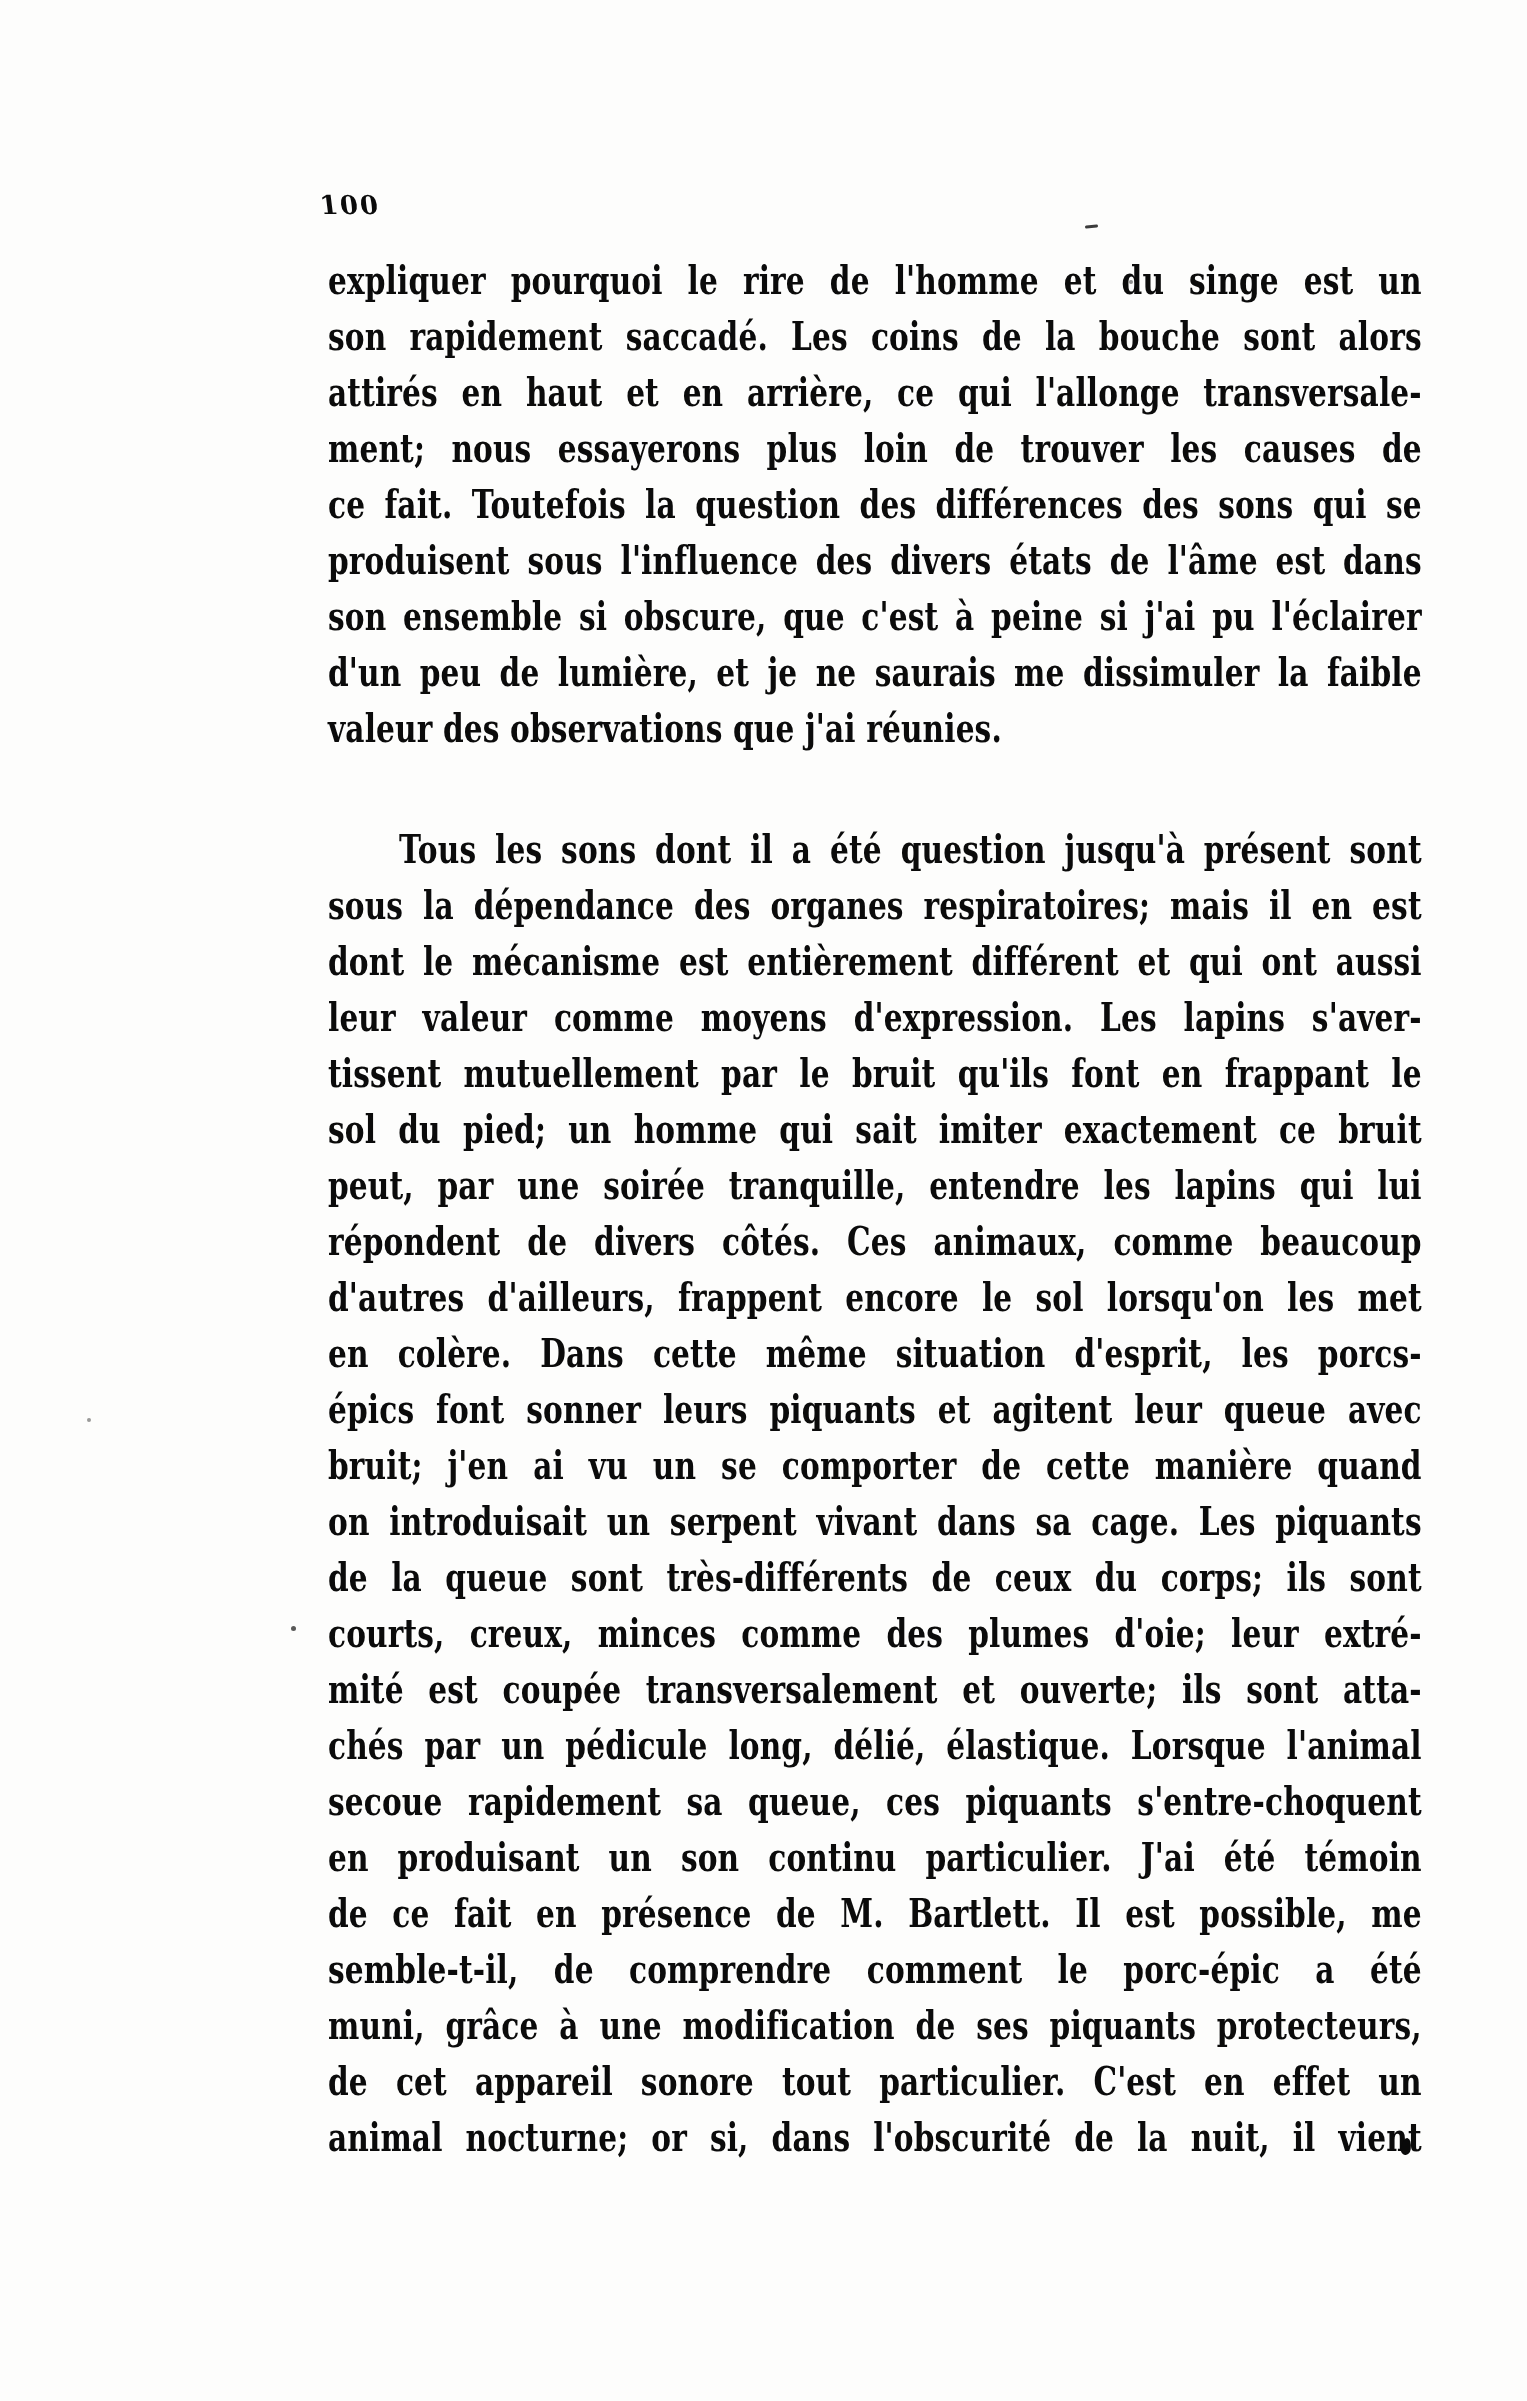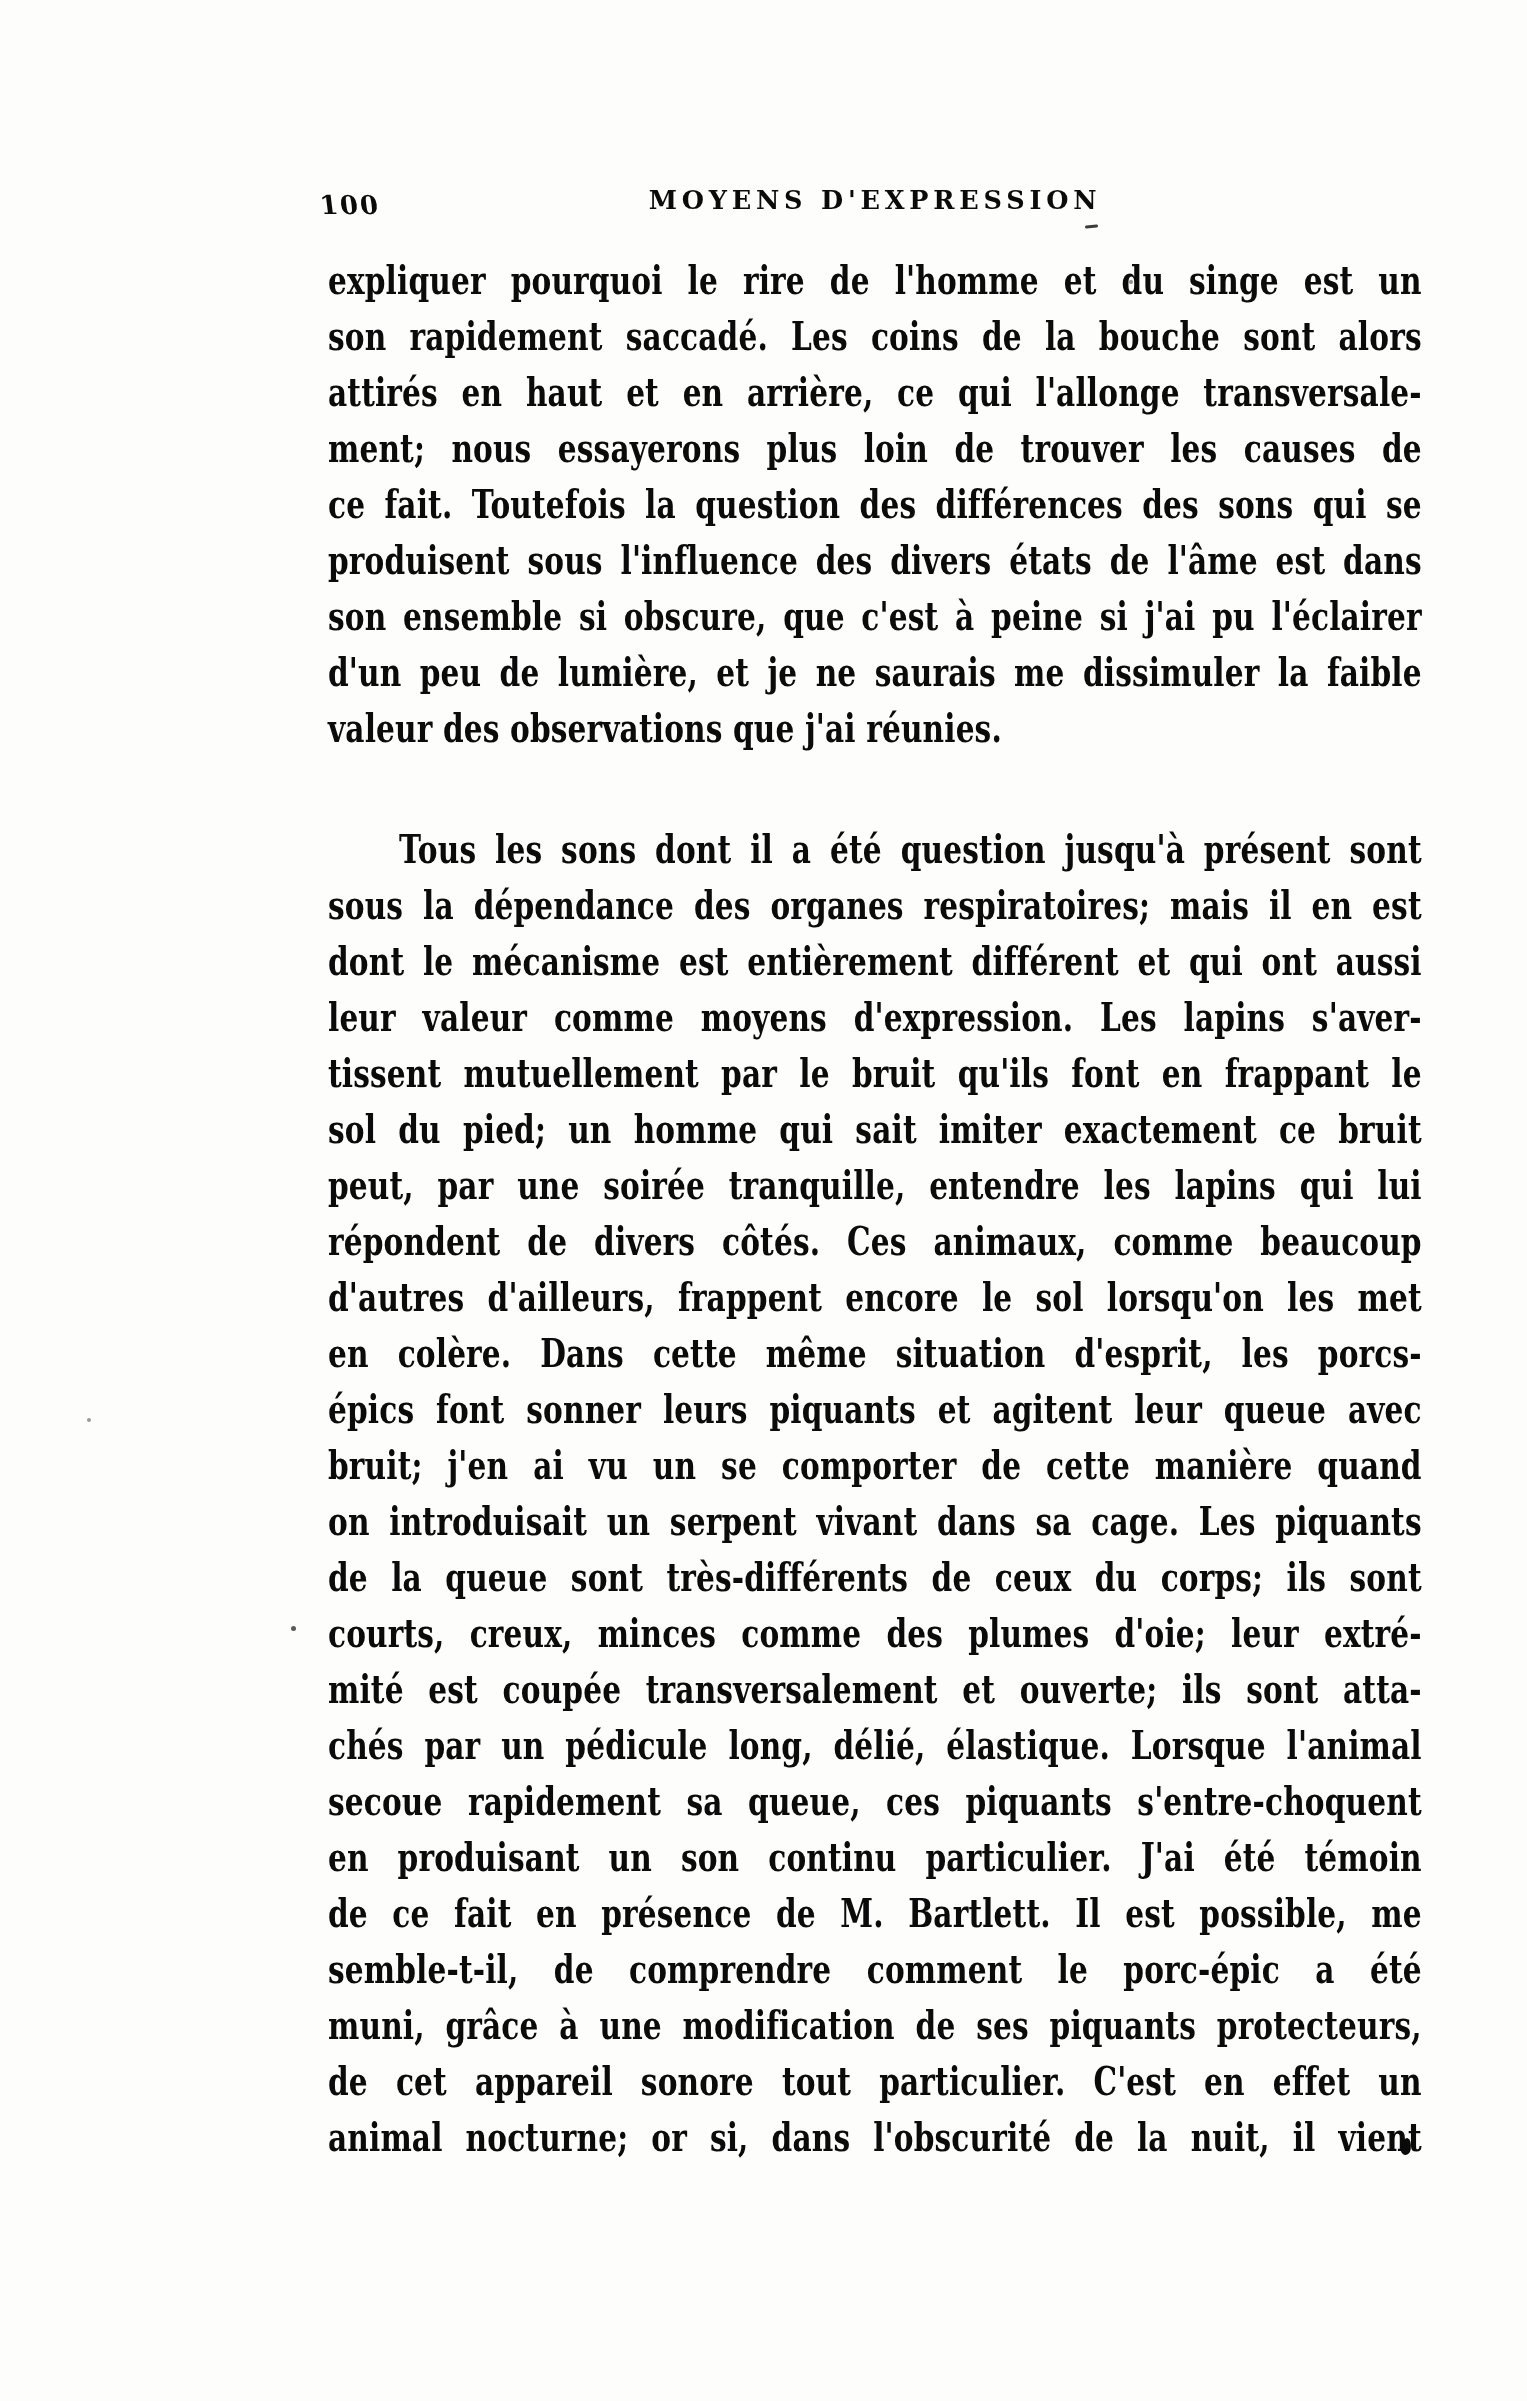--- a/index.html
+++ b/index.html
@@ -65,21 +65,20 @@
     position: absolute; left: 1085px; top: 225px; width: 12.5px; height: 2.9px;
     background: #1a1a1a; border-radius: 1.4px; transform: rotate(-6deg); opacity: .85;
   }
 </style>
 </head>
 <body>
 
 <div class="page">
 
   <div class="page-number">100</div>
-  <div class="running-title">MOYENS D'EXPRESSION</div>
   <div class="title-dash"></div>
 
   <div class="textblock">
     <div class="para para1">
       <div class="line">expliquer pourquoi le rire de l'homme et du singe est un</div>
       <div class="line">son rapidement saccadé. Les coins de la bouche sont alors</div>
       <div class="line">attirés en haut et en arrière, ce qui l'allonge transversale-</div>
       <div class="line">ment; nous essayerons plus loin de trouver les causes de</div>
       <div class="line">ce fait. Toutefois la question des différences des sons qui se</div>
       <div class="line">produisent sous l'influence des divers états de l'âme est dans</div>

